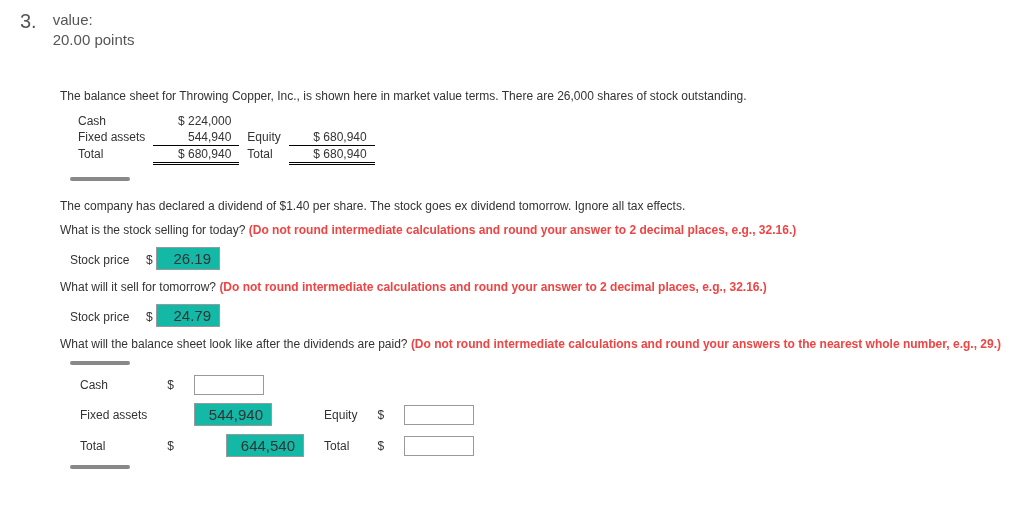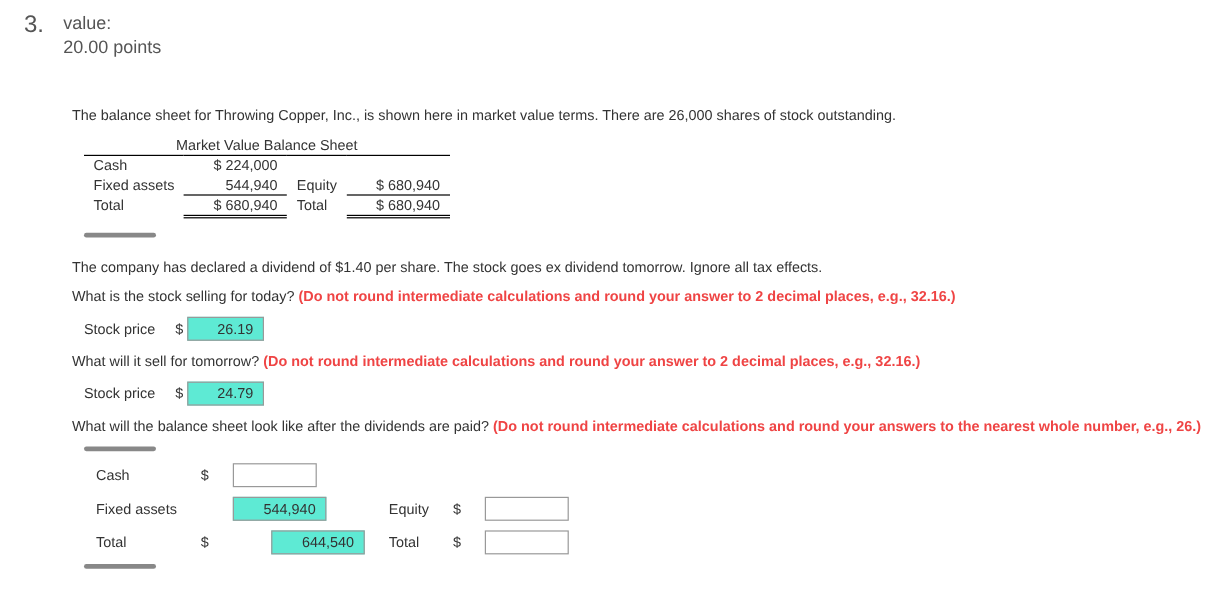--- a/index.html
+++ b/index.html
@@ -21,22 +21,22 @@
   .tbl .title-row td { text-align: center; border-bottom: 1px solid #000; }
   .sep-bar { height: 4px; background: #888; margin: 4px 50px 18px 50px; width: 60px; border-radius: 2px; }
   .sep-bar2 { height: 4px; background: #888; margin: 4px 50px 6px 50px; width: 60px; border-radius: 2px; }
   .answer-row { margin: 4px 0 10px 50px; }
   .ans-input {
     display: inline-block;
     border: 1px solid #999;
     padding: 2px 8px;
     min-width: 46px;
     text-align: right;
-    font-size: 12px;
-    background: #5eead4;
+    font-size: 15px;
+    background: #14b8a6;
   }
   .ans-input-blank {
     display: inline-block;
     border: 1px solid #999;
     padding: 2px 4px;
     min-width: 60px;
     height: 14px;
     background: #fff;
     vertical-align: middle;
   }
@@ -52,23 +52,20 @@
   <div class="points-block">
     <div>value:</div>
     <div>20.00 points</div>
   </div>
 </div>
 
 <p class="body-text">The balance sheet for Throwing Copper, Inc., is shown here in market value terms. There are 26,000 shares of stock outstanding.</p>
 
 <table class="tbl">
   <tbody>
-      <tr class="title-row">
-        <td colspan="4">Market Value Balance Sheet</td>
-      </tr>
   <tr>
     <td>Cash</td>
     <td class="num-cell">$ 224,000</td>
     <td></td>
         <td></td>
   </tr>
   <tr>
     <td>Fixed assets</td>
     <td class="num-cell" style="border-bottom:1px solid #000;">544,940</td>
     <td>Equity</td>
@@ -100,21 +97,21 @@
   <span>What will it sell for tomorrow? </span><span class="red">(Do not round intermediate calculations and round your answer to 2 decimal places, e.g., 32.16.)</span>
 </p>
 <div class="answer-row">
   <span>Stock price</span>
   &nbsp;&nbsp;&nbsp;
   <span>$</span>
   <span class="ans-input">24.79</span>
 </div>
 
 <p class="body-text">
-  <span>What will the balance sheet look like after the dividends are paid? </span><span class="red">(Do not round intermediate calculations and round your answers to the nearest whole number, e.g., 26.)</span>
+  <span>What will the balance sheet look like after the dividends are paid? </span><span class="red">(Do not round intermediate calculations and round your answers to the nearest whole number, e.g., 29.)</span>
 </p>
 
 <div class="sep-bar2"></div>
 <table class="tbl2">
   <tbody>
       <tr>
     <td>Cash</td>
     <td style="text-align:right;">$</td>
     <td><span class="ans-input-blank"></span></td>
     <td></td>

